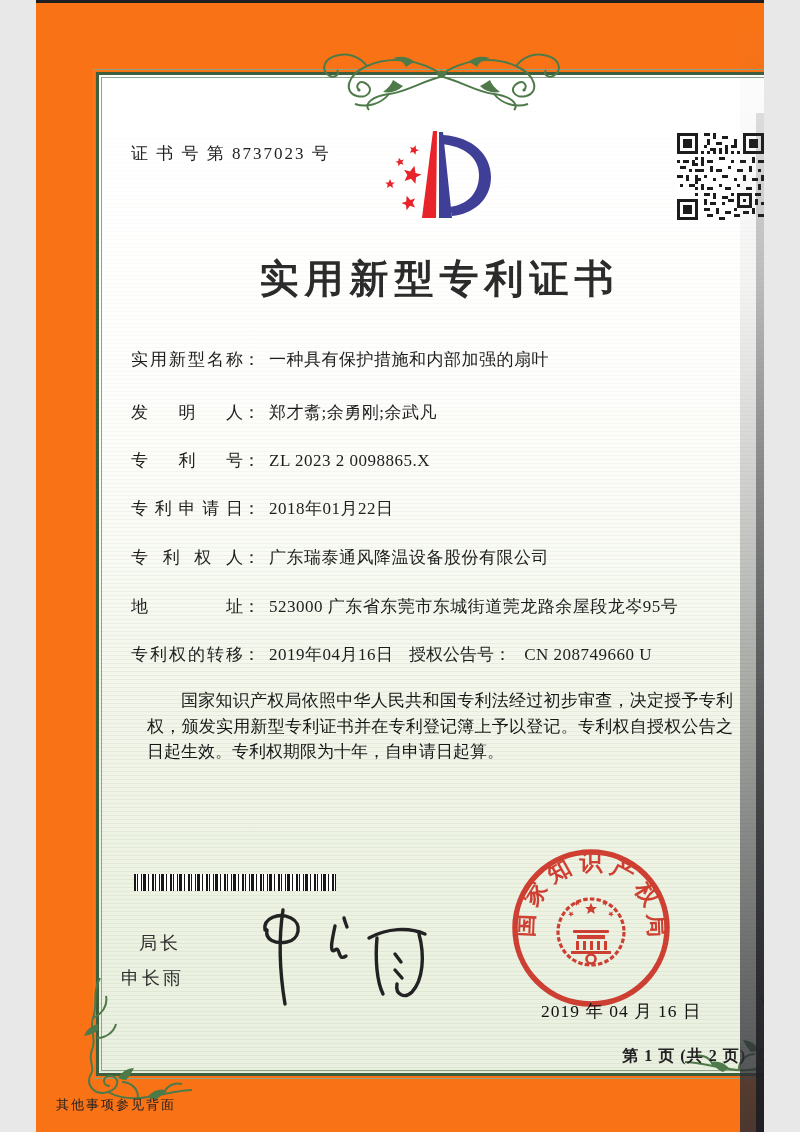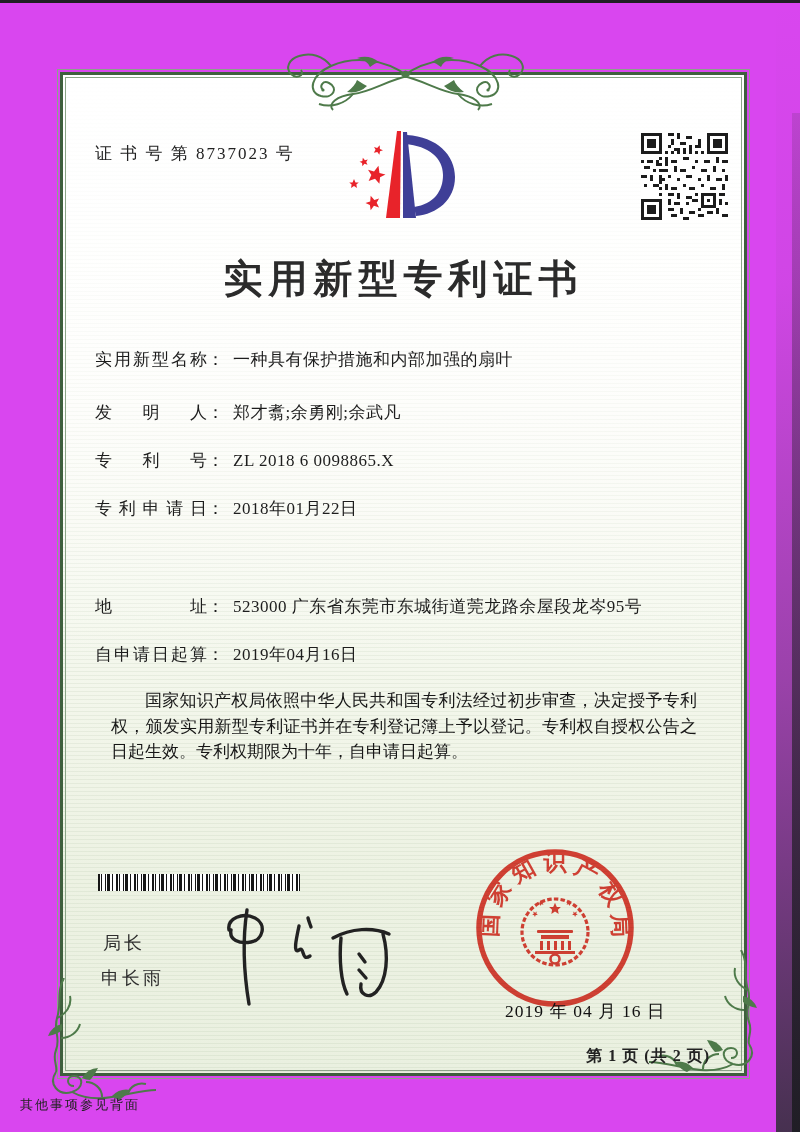--- a/index.html
+++ b/index.html
@@ -1,18 +1,18 @@
 <!DOCTYPE html>
 <html lang="zh"><head>
 <meta charset="utf-8">
 <style>
   html,body{margin:0;padding:0;background:#e8e8e8;}
   #page{
-    position:relative;width:800px;height:1132px;margin:0 auto;
-    background:#d946ef;overflow:hidden;
+    position:relative;width:728px;height:1132px;margin:0 auto;
+    background:#f97316;overflow:hidden;
     font-family:"Liberation Serif","DejaVu Serif",serif;
     color:#1d1d1d;
   }
   
   .scan-top{position:absolute;top:0;left:0;width:100%;height:3px;background:#1f1f22;}
   .scan-right{position:absolute;right:0;top:0;width:24px;height:100%;
     background:linear-gradient(180deg,rgba(70,70,75,0) 0%,rgba(70,70,75,0.06) 25%,
       rgba(60,60,66,0.40) 60%,rgba(45,45,52,0.85) 100%);}
   .scan-right::after{content:"";position:absolute;right:0;top:10%;width:8px;height:90%;
     background:linear-gradient(180deg,rgba(50,50,55,0.15),rgba(28,28,33,0.9));}
@@ -43,21 +43,21 @@
   .body-text{position:absolute;left:95px;top:672px;width:618px;font-size:17px;
     line-height:25.5px;text-align:justify;color:#161616;}
   .body-text p{margin:16px;text-indent:2em;font-family:Liberation Serif, serif;}
   
   .barcode{position:absolute;left:98px;top:874px;width:202px;height:17px;
     background:repeating-linear-gradient(90deg,#161616 0 2px,#fff 2px 3px,#161616 3px 4px,
       #fff 4px 7px,#161616 7px 8px,#fff 8px 9px,#161616 9px 12px,#fff 12px 14px,
       #161616 14px 15px,#fff 15px 18px);}
   .sig-title{position:absolute;left:103px;top:931px;font-size:18px;letter-spacing:3px;
     font-family:"Liberation Sans","DejaVu Sans",sans-serif;color:#2e2e2e;}
-  .sig-name{position:absolute;left:101px;top:966px;font-size:18px;letter-spacing:3px;
+  .sig-name{position:absolute;left:85px;top:966px;font-size:18px;letter-spacing:3px;
     font-family:"Liberation Sans","DejaVu Sans",sans-serif;color:#2e2e2e;}
   .autograph{position:absolute;left:213px;top:896px;width:190px;height:112px;}
   .seal{position:absolute;left:473px;top:846px;width:164px;height:164px;mix-blend-mode:multiply;}
   .seal-date{position:absolute;left:505px;top:999px;font-size:17.5px;letter-spacing:1px;color:#111;z-index:5;}
   .page-num{position:absolute;left:30px;top:1046px;width:680px;text-align:right;
     font-size:16px;letter-spacing:1px;color:#222;font-weight:bold;}
   .back-note{position:absolute;left:20px;top:1096px;width:720px;text-align:left;
     font-size:13px;letter-spacing:2px;color:#222;}
 </style>
 </head>
@@ -154,30 +154,37 @@
 
   <div class="title">实用新型专利证书</div>
 
   <div class="row" style="top:349px">
     <span class="lab">实用新型名称</span><span class="col">：</span><span class="val">一种具有保护措施和内部加强的扇叶</span>
   </div>
   <div class="row" style="top:402px">
     <span class="lab">发明人</span><span class="col">：</span><span class="val">郑才翥;余勇刚;余武凡</span>
   </div>
   <div class="row" style="top:450px">
-    <span class="lab">专利号</span><span class="col">：</span><span class="val">ZL 2018 6 0098865.X</span>
+    <span class="lab">专利号</span><span class="col">：</span><span class="val">ZL 2023 2 0098865.X</span>
   </div>
   <div class="row" style="top:498px">
     <span class="lab">专利申请日</span><span class="col">：</span><span class="val">2018年01月22日</span>
   </div>
+  <div class="row" style="top:547px">
+    <span class="lab">专利权人</span><span class="col">：</span><span class="val">广东瑞泰通风降温设备股份有限公司</span>
+  </div>
   <div class="row" style="top:596px">
     <span class="lab">地址</span><span class="col">：</span><span class="val">523000 广东省东莞市东城街道莞龙路余屋段龙岑95号</span>
   </div>
   <div class="row" style="top:644px">
-    <span class="lab">自申请日起算</span><span class="col">：</span><span class="val">2019年04月16日</span>
+    <span class="lab">专利权的转移</span><span class="col">：</span><span class="val">2019年04月16日</span>
+    <span class="grant2">
+      <span>授权公告号</span><span>：</span>
+      <span class="val">CN 208749660 U</span>
+    </span>
   </div>
 
   <div class="body-text">
     <p>国家知识产权局依照中华人民共和国专利法经过初步审查，决定授予专利权，颁发实用新型专利证书并在专利登记簿上予以登记。专利权自授权公告之日起生效。专利权期限为十年，自申请日起算。</p>
   </div>
 
   <div class="barcode"></div>
 
   <div class="sig-title">局长</div>
   <div class="sig-name">申长雨</div>

